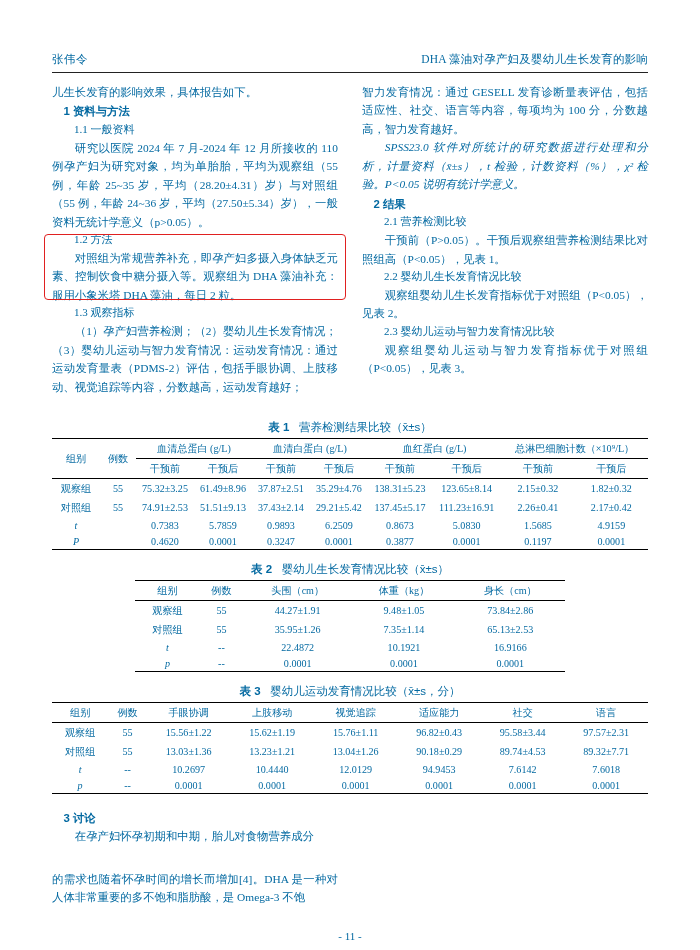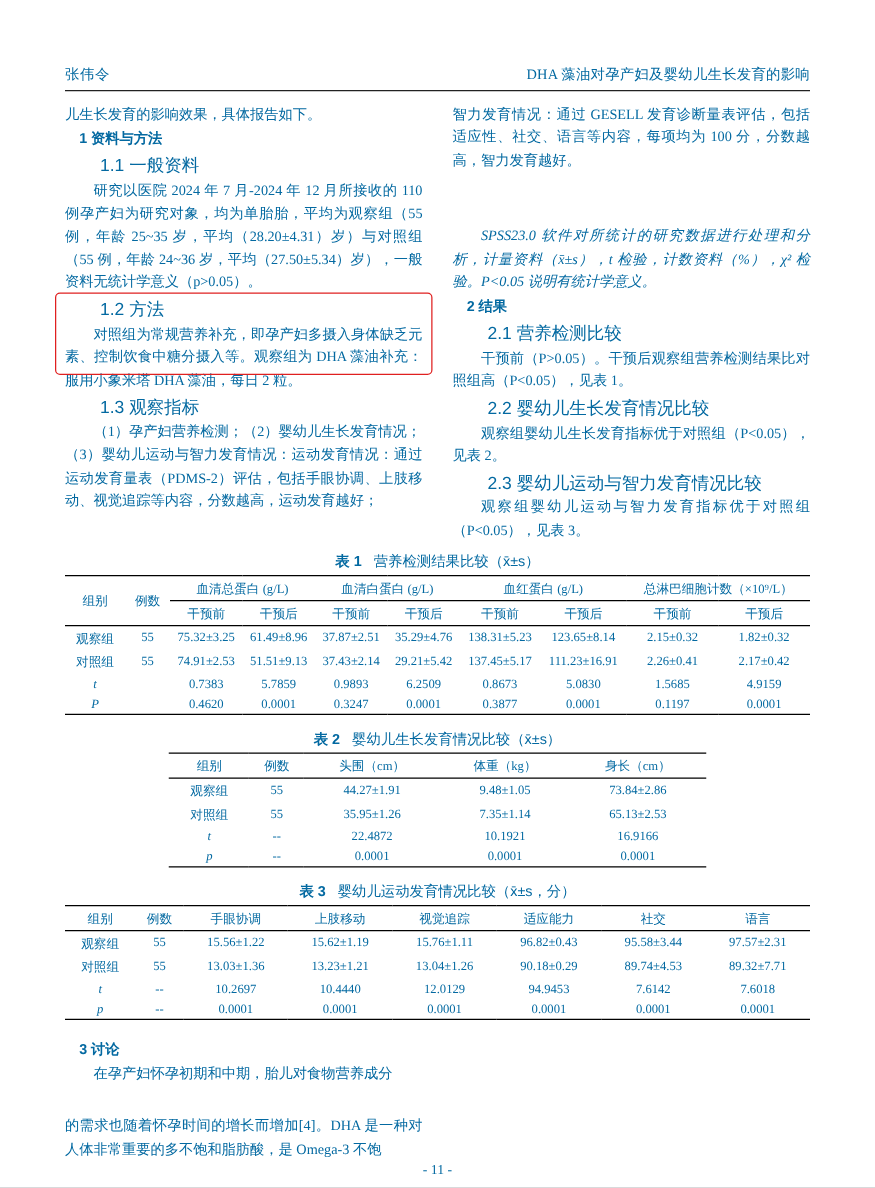--- a/index.html
+++ b/index.html
@@ -54,36 +54,36 @@
   .h2 {
     margin: 1px 0 0 0;
     text-indent: 1em;
     font-weight: bold;
     font-family: "Liberation Sans", sans-serif;
     font-size: 11.4px;
   }
   .h3 {
     margin: 0;
     text-indent: 2em;
-    font-family: Liberation Sans, sans-serif;
-    font-size: 14px;
-  }
-  .ital { font-style: italic; margin-top: 42px; }
+    font-family: Liberation Serif, serif;
+    font-size: 11px;
+  }
+  .ital { font-style: italic; }
 
   
   .hl-wrap { position: relative; }
   .hl-box {
     position: absolute;
     border: 1.6px solid #e02020;
     border-radius: 4px;
     pointer-events: none;
   }
 
   
-  .tbl-block { margin-top: 8px; }
+  .tbl-block { margin-top: 24px; }
   .tbl-title {
     text-align: center;
     font-size: 11.5px;
     font-family: "Liberation Sans", sans-serif;
     margin-bottom: 3px;
   }
   .tbl-title .num { font-weight: bold; }
   table.data {
     width: 100%;
     border-collapse: collapse;

